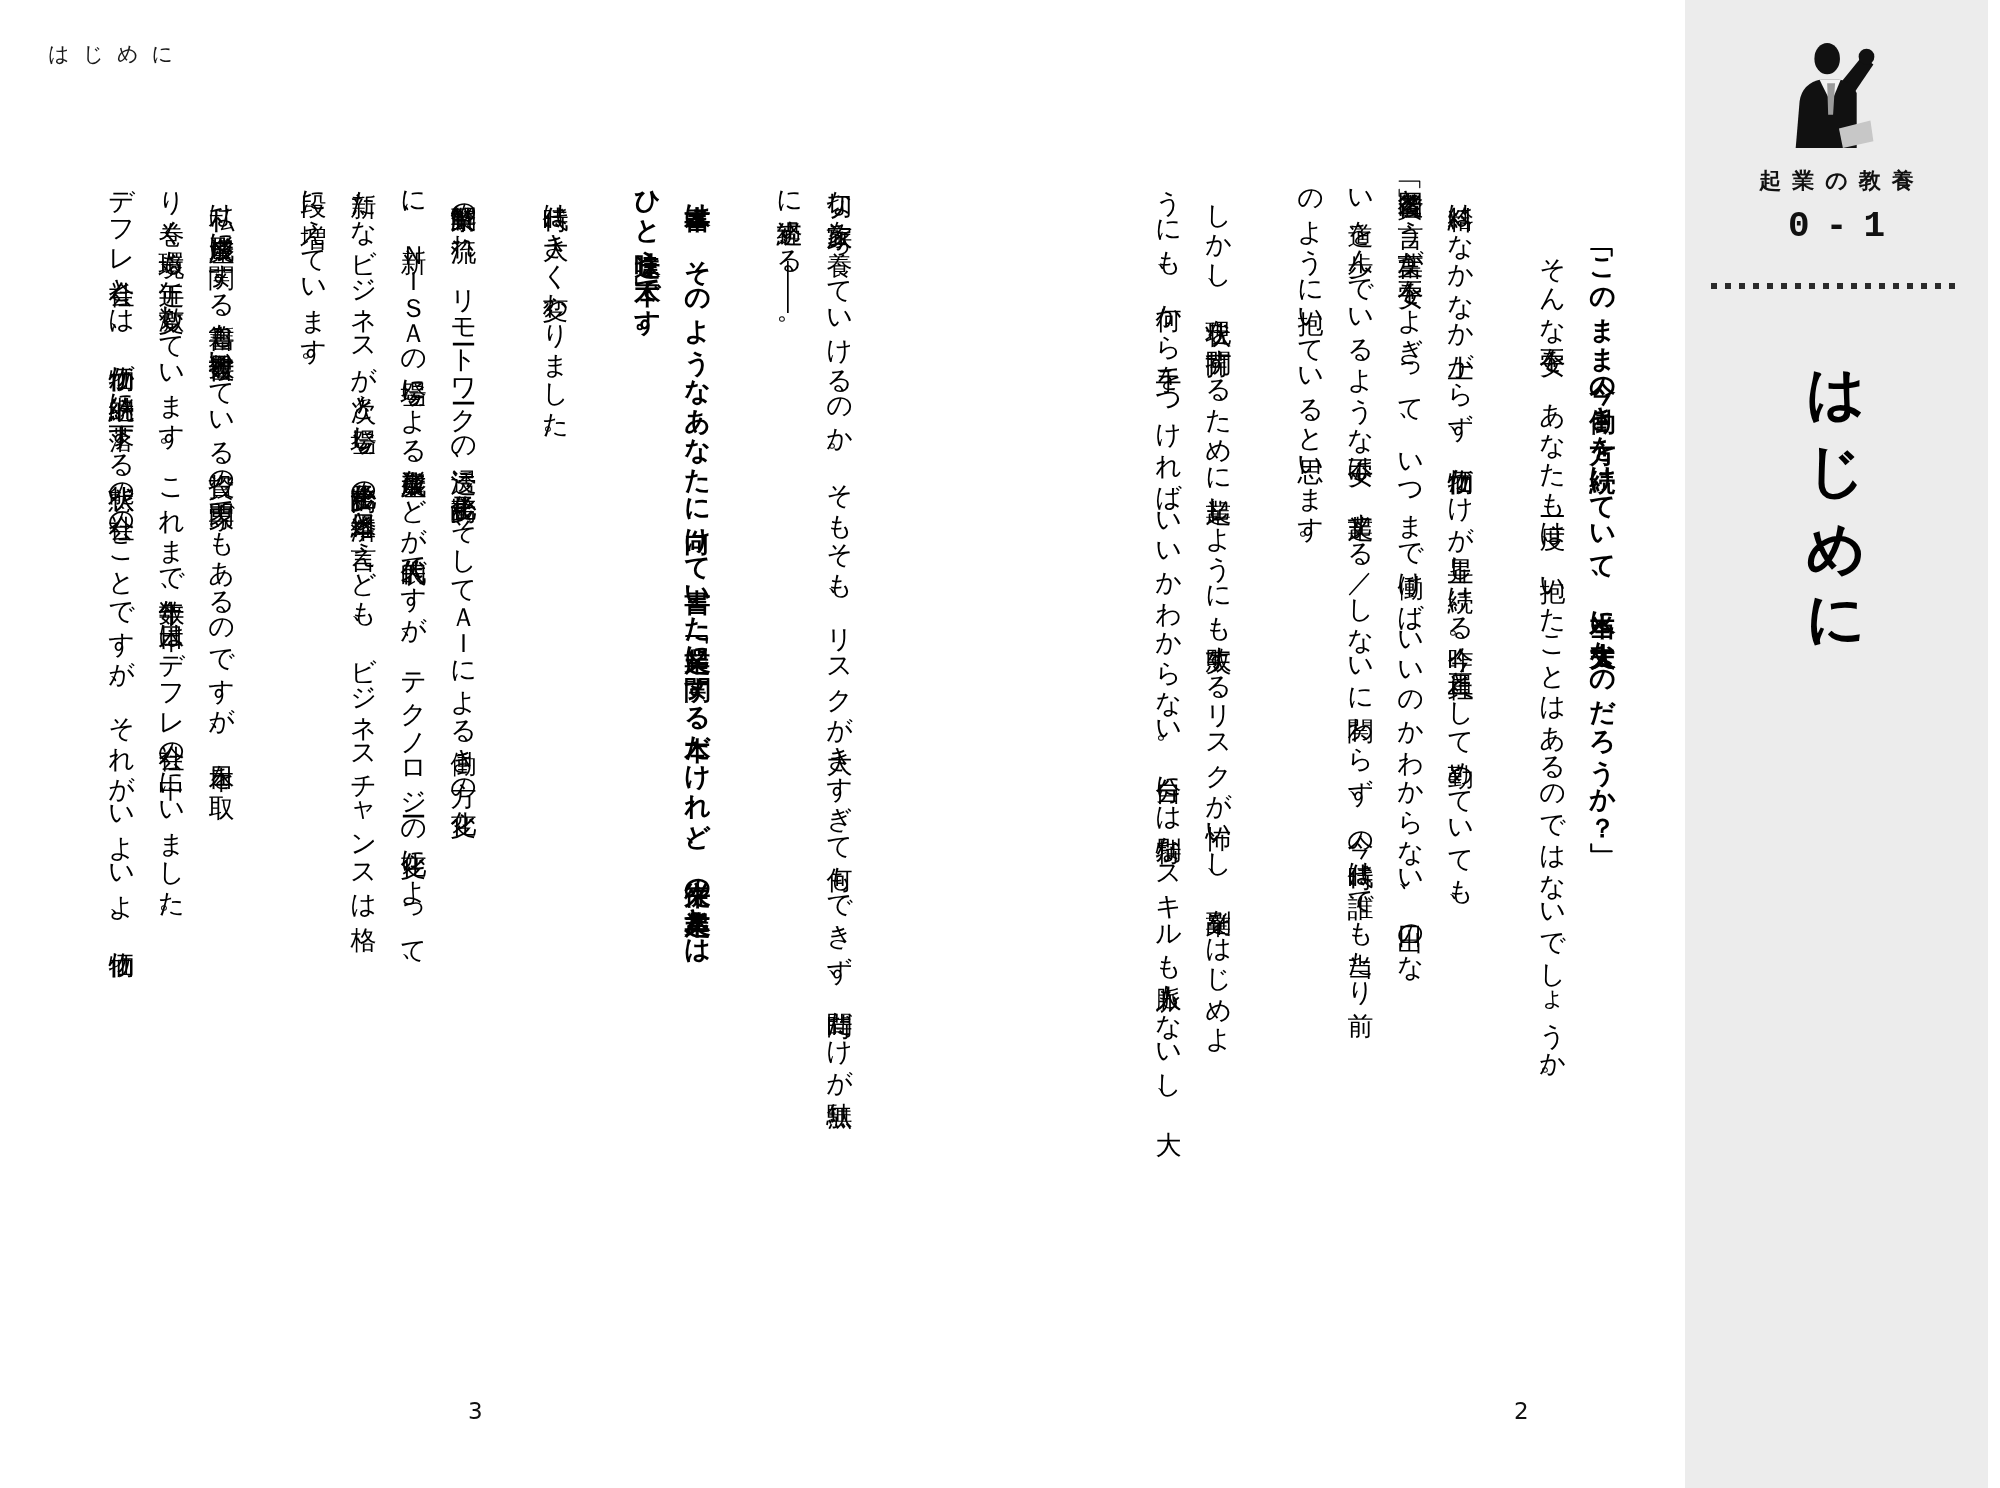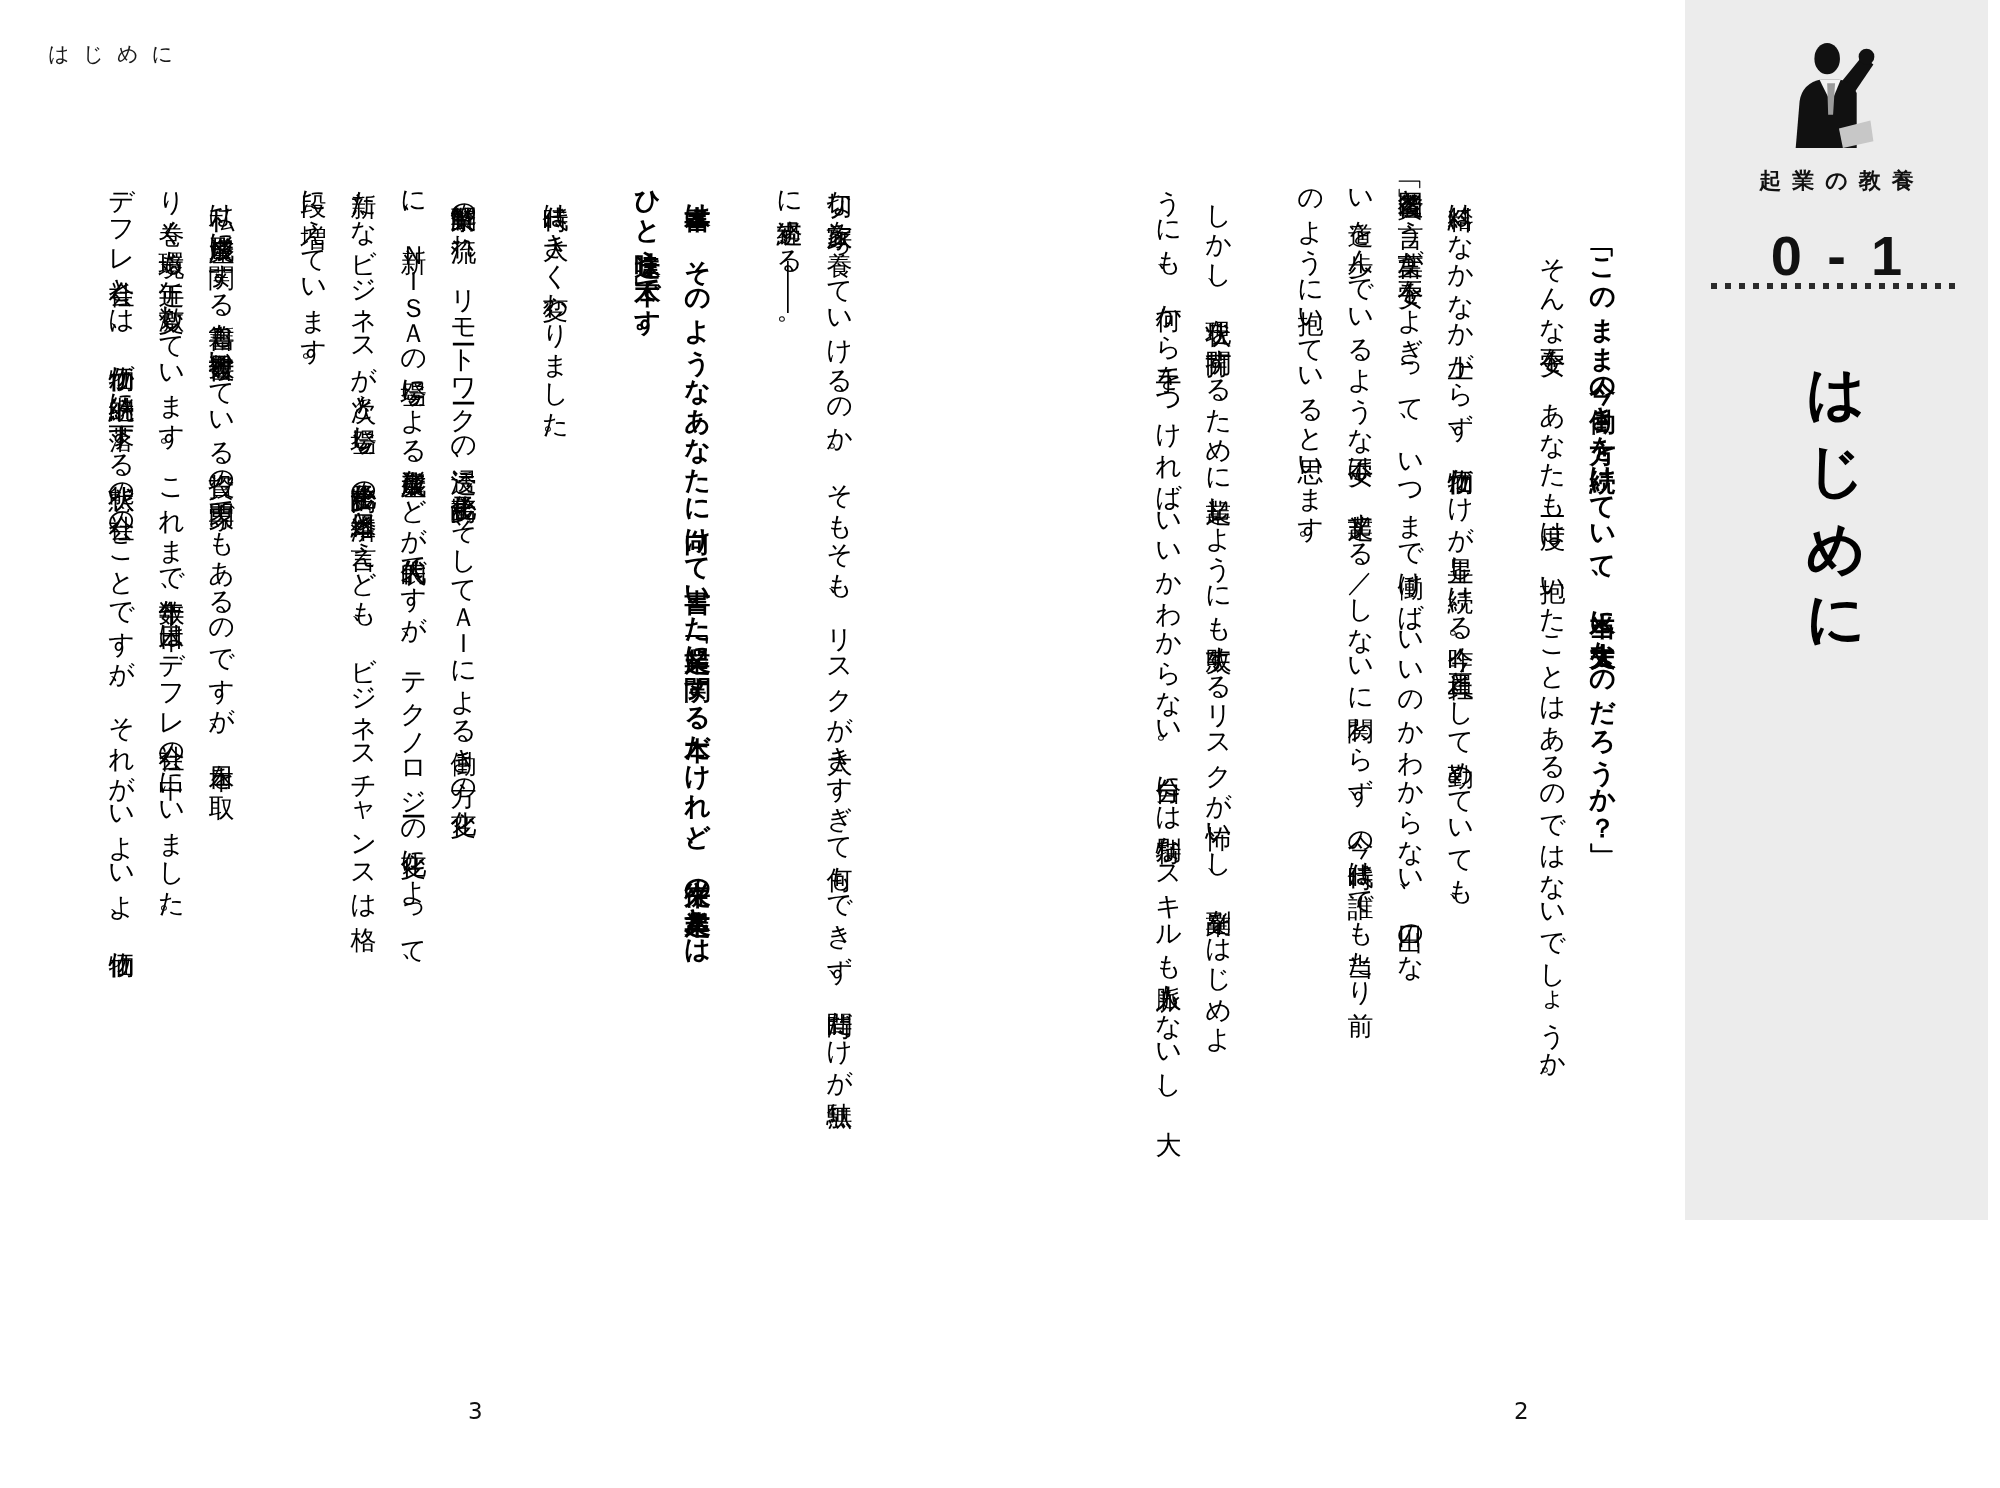--- a/index.html
+++ b/index.html
@@ -33,36 +33,36 @@
   .left-page-text{right:1135px;}
   
   .page-number{
     position:absolute;top:1398px;font-size:23px;
     font-family:"DejaVu Sans","Liberation Sans",sans-serif;color:#111;
   }
   .pn-left{left:468px;}
   .pn-right{left:1514px;}
   
   .chapter-tab{
-    position:absolute;left:1685px;top:0;width:303px;height:1220px;
+    position:absolute;left:1685px;top:0;width:303px;height:1488px;
     background:#ececec;
   }
   .tab-icon{
     position:absolute;left:50%;top:40px;transform:translateX(-50%);
     width:118px;height:112px;
   }
   .tab-series{
     position:absolute;left:50%;top:166px;transform:translateX(-50%);
     white-space:nowrap;font-size:22px;letter-spacing:0.5em;text-indent:0.5em;
     font-family:"DejaVu Sans","Liberation Sans",sans-serif;font-weight:600;color:#111;
   }
   .tab-number{
-    position:absolute;left:50%;top:223px;transform:translateX(-50%);
-    white-space:nowrap;font-size:56px;font-weight:700;letter-spacing:0.45em;text-indent:0.45em;
-    font-family:Liberation Sans, sans-serif;color:#111;
+    position:absolute;left:50%;top:206px;transform:translateX(-50%);
+    white-space:nowrap;font-size:36px;font-weight:700;letter-spacing:0.45em;text-indent:0.45em;
+    font-family:Liberation Mono, monospace;color:#111;
   }
   .dotted-divider{
     position:absolute;left:50%;top:283px;transform:translateX(-50%);
     width:252px;height:6px;
     background:repeating-linear-gradient(90deg,#2b2b2b 0 6px,transparent 6px 14px);
   }
   .tab-title{
     position:absolute;left:50%;top:330px;transform:translateX(-50%);
     writing-mode:vertical-rl;text-orientation:upright;
     font-size:58px;font-weight:700;letter-spacing:0.17em;

